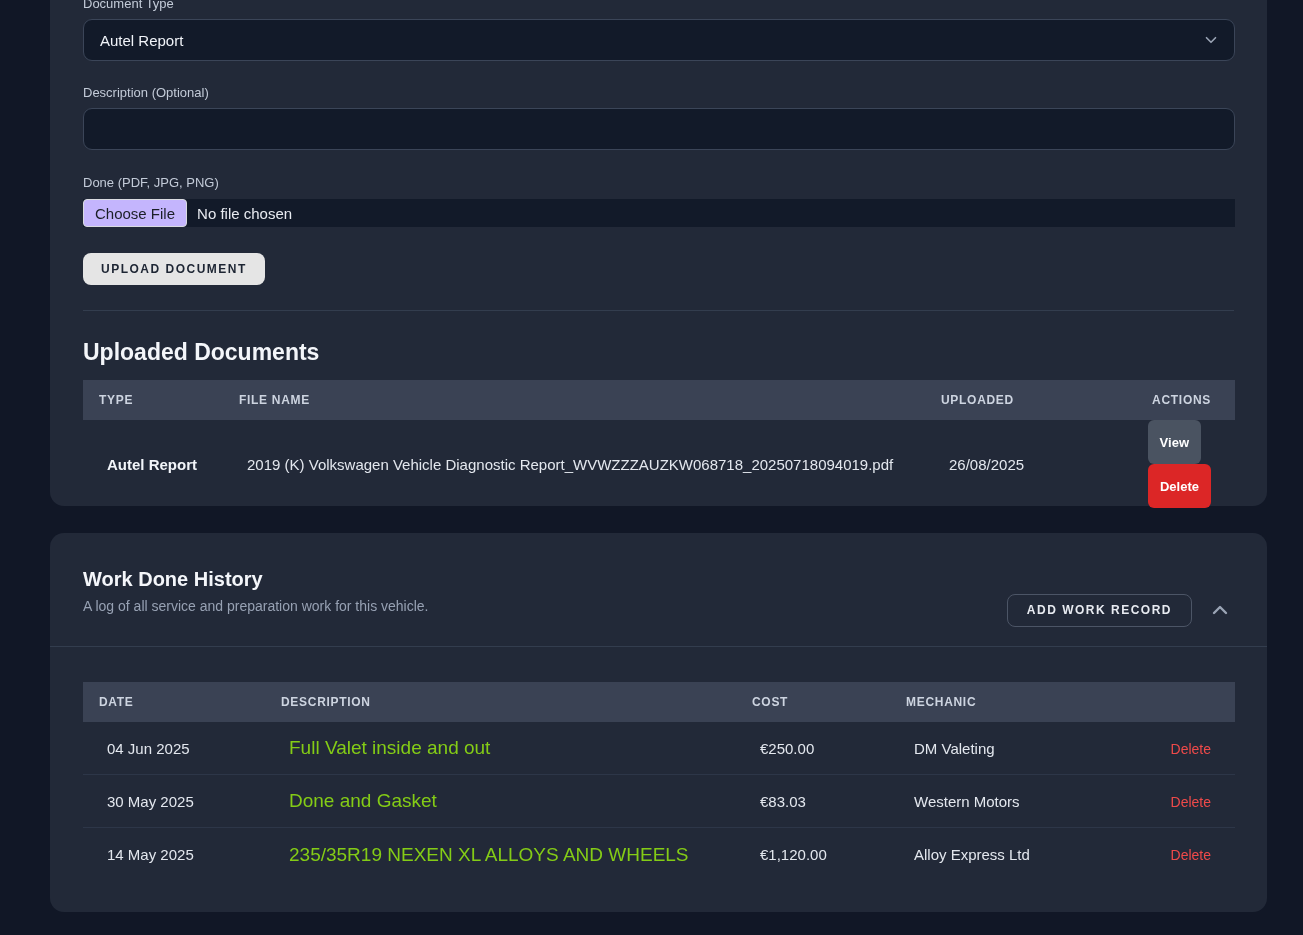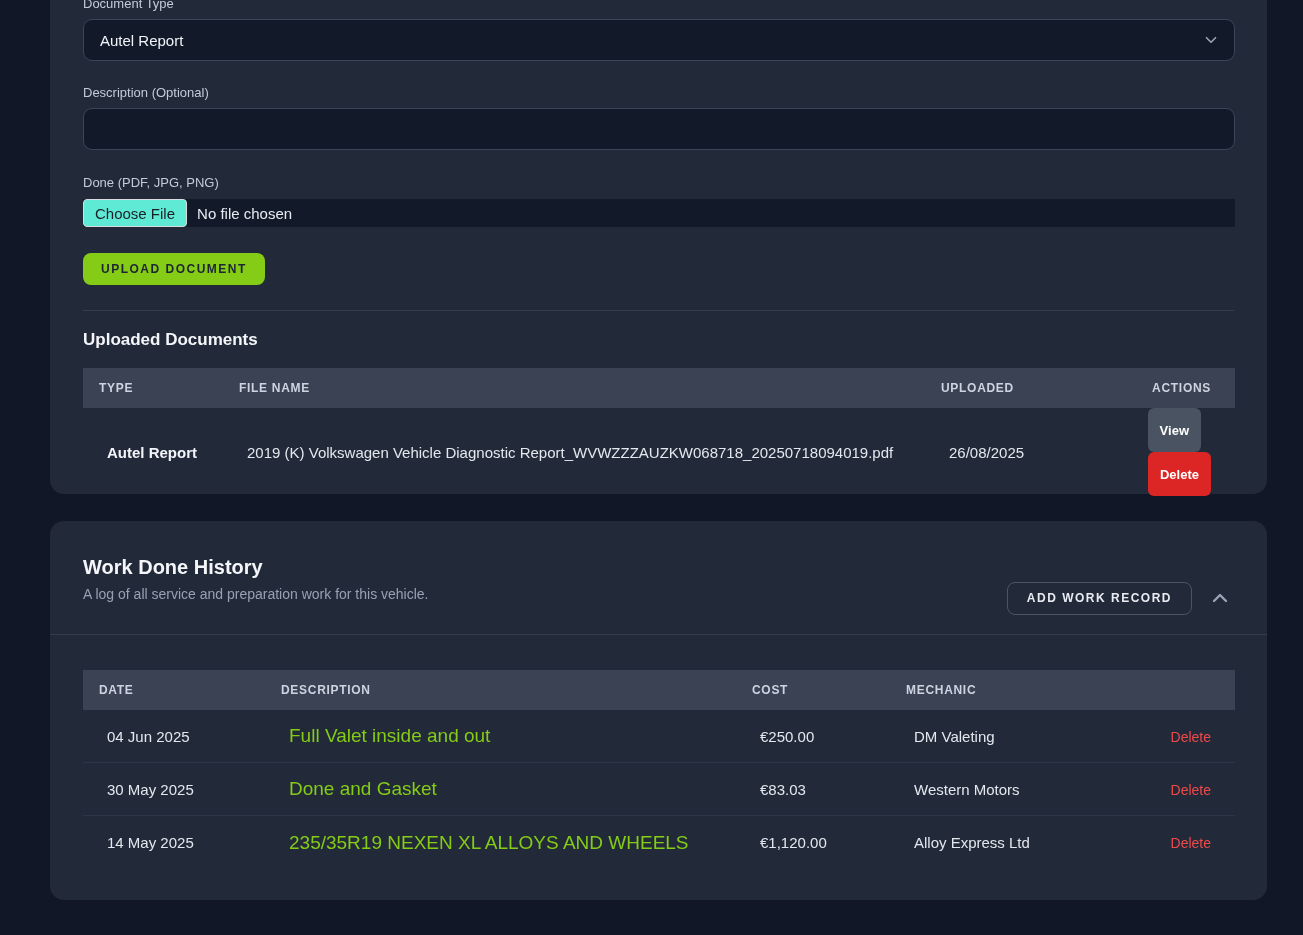--- a/index.html
+++ b/index.html
@@ -59,48 +59,48 @@
   .file-row {
     margin-top:8px;
     height:28px;
     width:1152px;
     background:#121a29;
     display:flex;
     align-items:center;
   }
   .choose-file-btn {
     height:28px;
-    background:#5eead4;
+    background:#c4b5fd;
     color:#1b1f27;
     border:1px solid #d9dbe0;
     border-radius:4px;
     font-size:15px;
     padding:0 11px;
     font-family:"Liberation Sans", sans-serif;
     cursor:pointer;
   }
   .no-file { font-size:15px; color:#e8ebf1; margin-left:10px; }
   .upload-btn {
     margin-top:26px;
     height:32px;
-    background:#84cc16;
+    background:#e5e5e5;
     color:#1d2533;
     border:none;
     border-radius:8px;
     font-size:12px;
     font-weight:700;
     letter-spacing:1.5px;
     padding:0 18px;
     font-family:"Liberation Sans", sans-serif;
     cursor:pointer;
   }
   .divider { margin-top:25px; height:1px; background:#333d4e; }
   .section-title {
-    margin-top:18px;
-    font-size:17px;
+    margin-top:30px;
+    font-size:23px;
     font-weight:700;
     line-height:22px;
     color:#f4f6fa;
   }
   
   .tbl { margin-top:17px; width:1152px; }
   .tbl-head {
     display:grid;
     height:40px;
     align-items:center;

